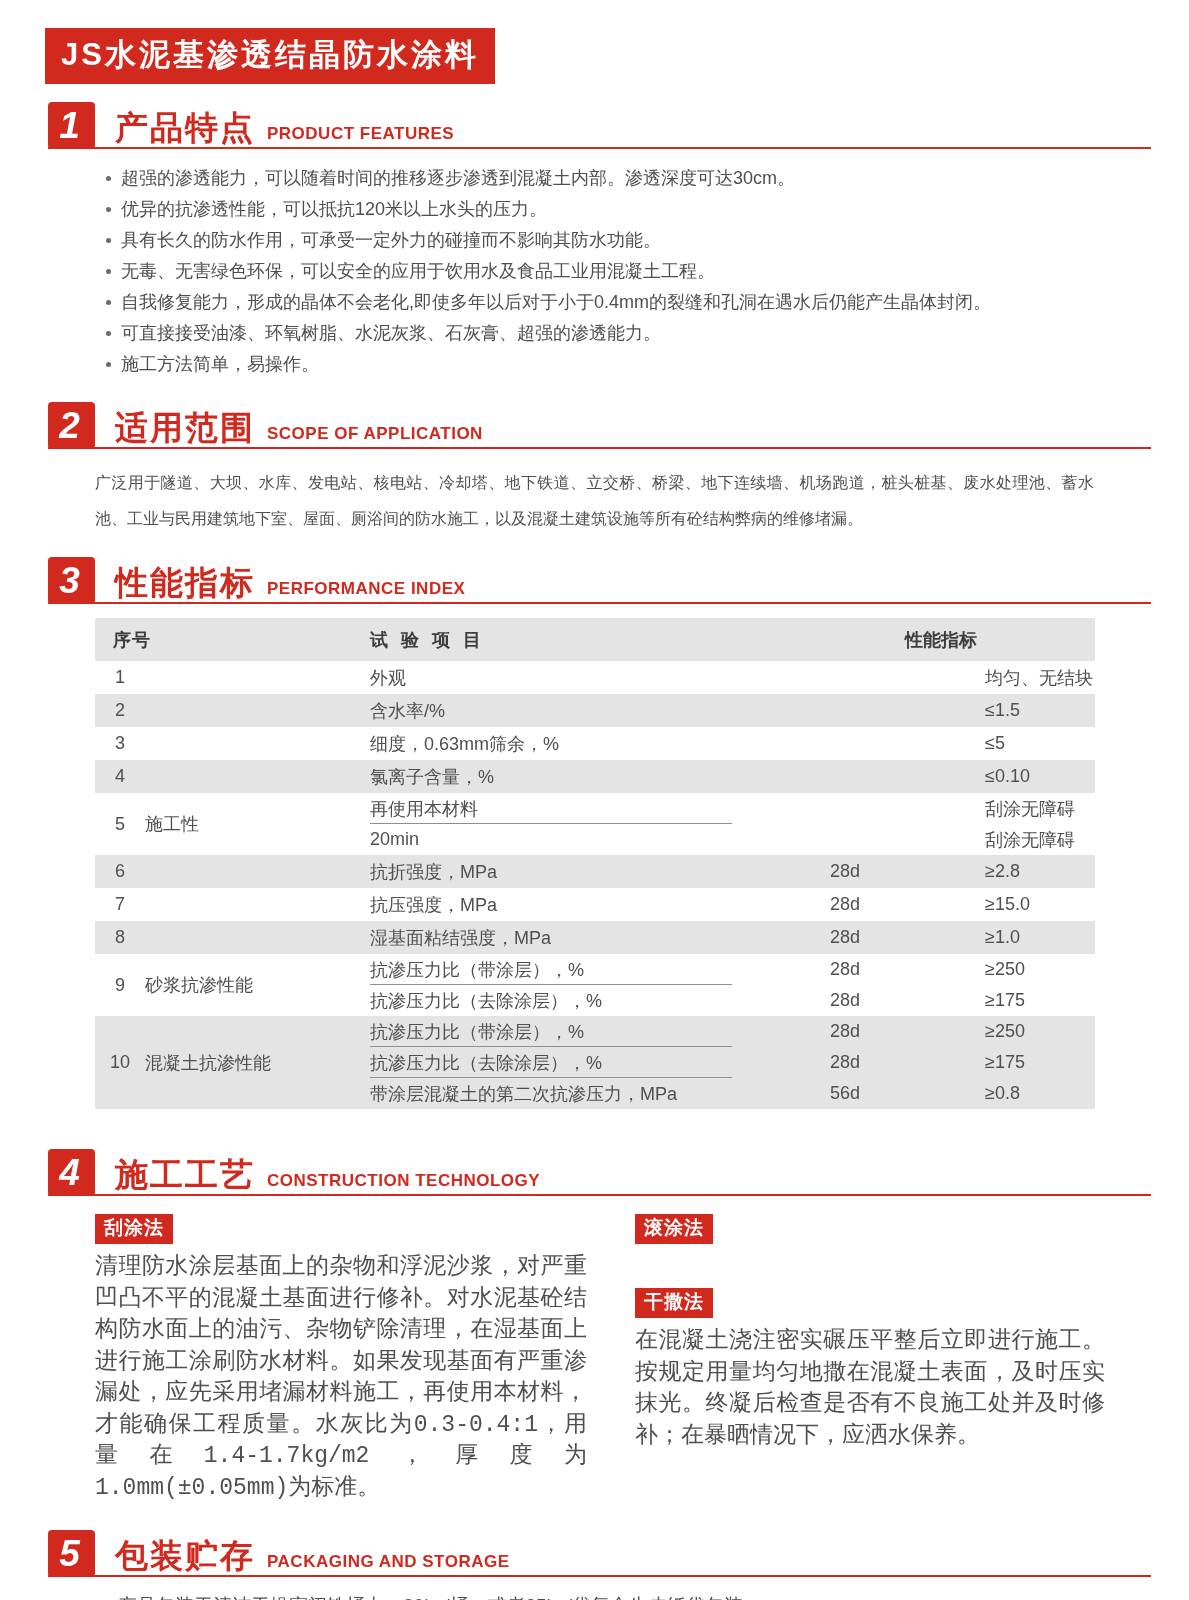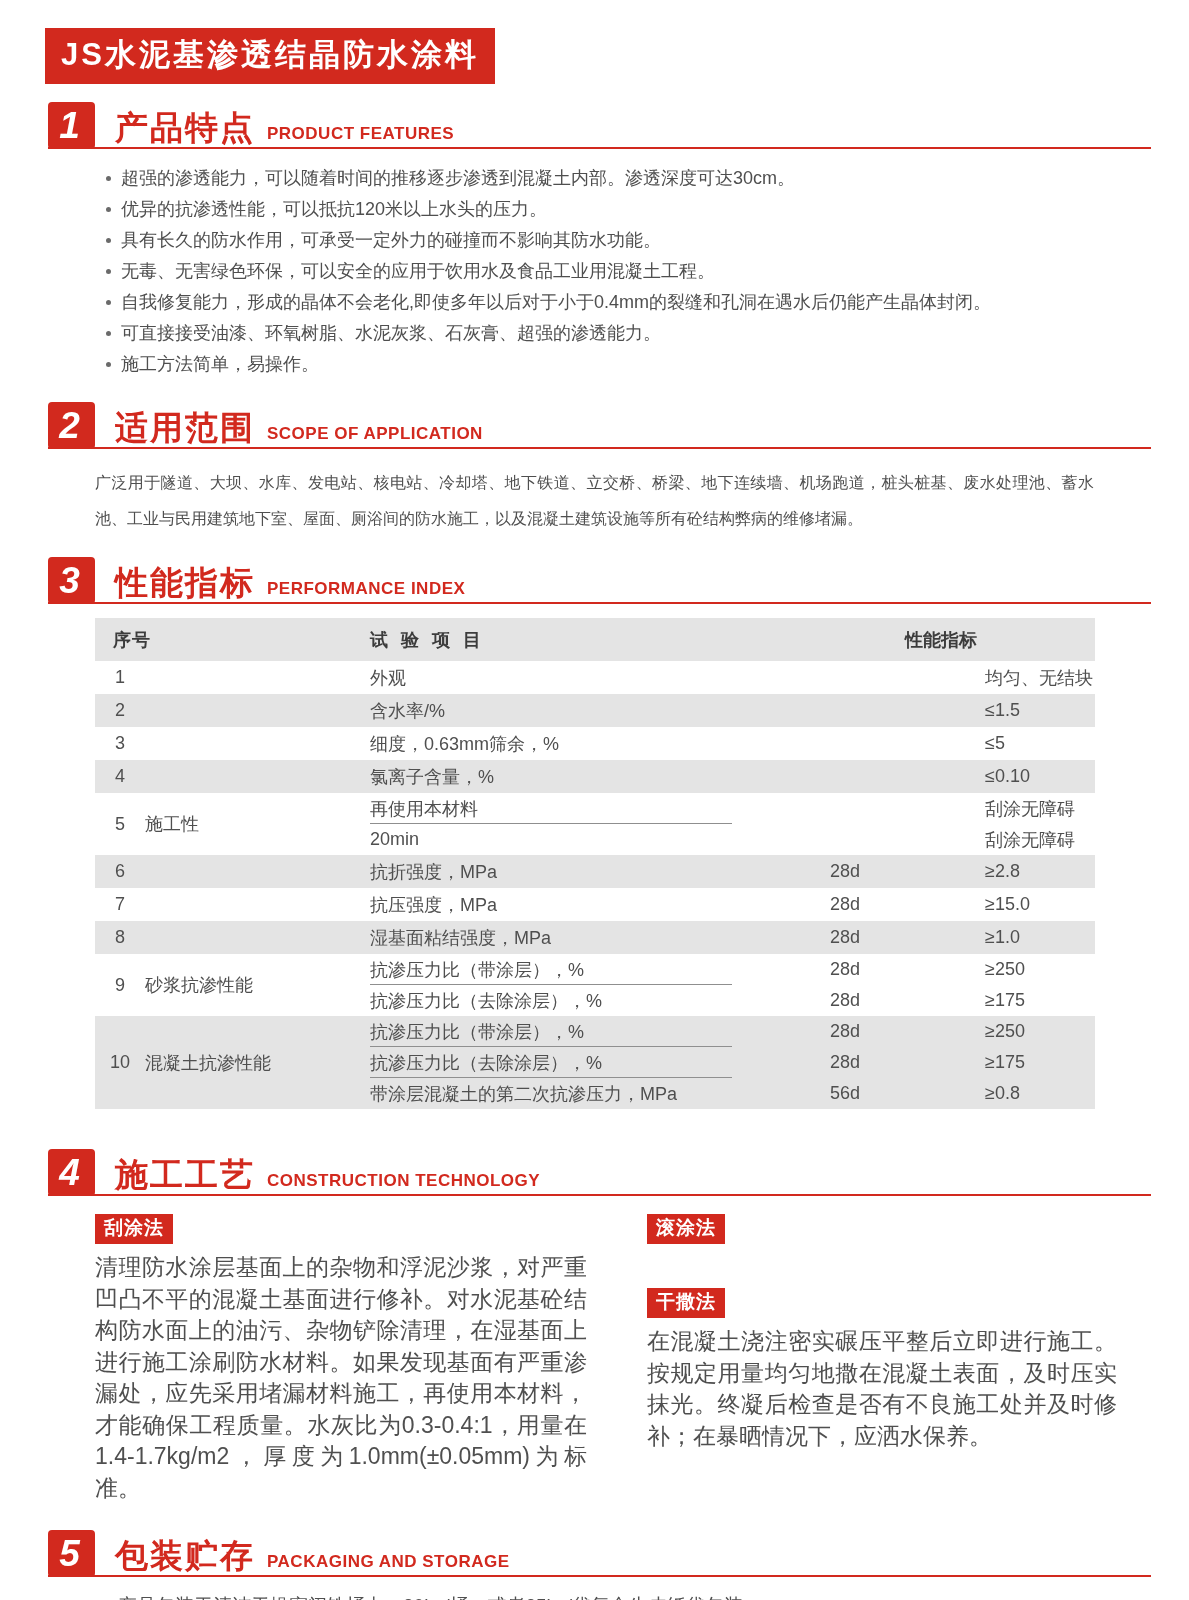--- a/index.html
+++ b/index.html
@@ -86,21 +86,21 @@
     align-items:center;min-height:33px;position:relative;gap:40px;
   }
   .t-item.sub{min-height:31px;}
   .t-item.divided::after{
     content:"";position:absolute;left:0;bottom:0;
     width:362px;height:1px;background:#8f8f8f;
   }
   .t-row.single{min-height:33px;}
 
   
-  .construction{display:flex;margin:18px 85px 0 95px;gap:60px;}
+  .construction{display:flex;margin:18px 85px 0 95px;gap:48px;font-family:Liberation Mono, monospace;}
   .construction .col-left{width:492px;flex:none;}
   .construction .col-right{width:470px;flex:none;}
   .tag{
     display:inline-block;background:var(--red);color:#fff;
     font-size:19px;font-weight:bold;padding:1px 9px 3px;letter-spacing:1px;
   }
   .method-text{
     margin-top:8px;font-size:23px;line-height:31.5px;
     color:var(--text);text-align:justify;
   }

